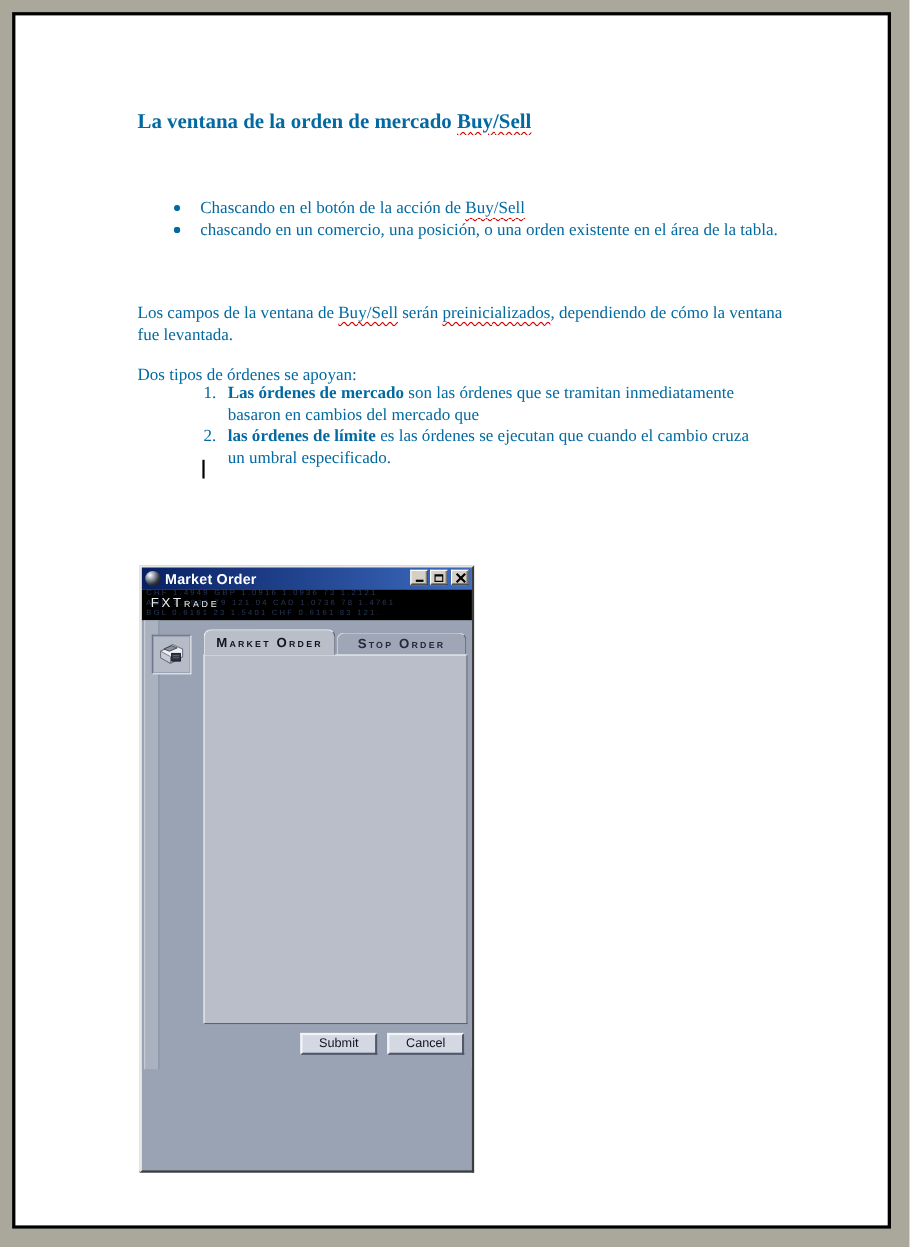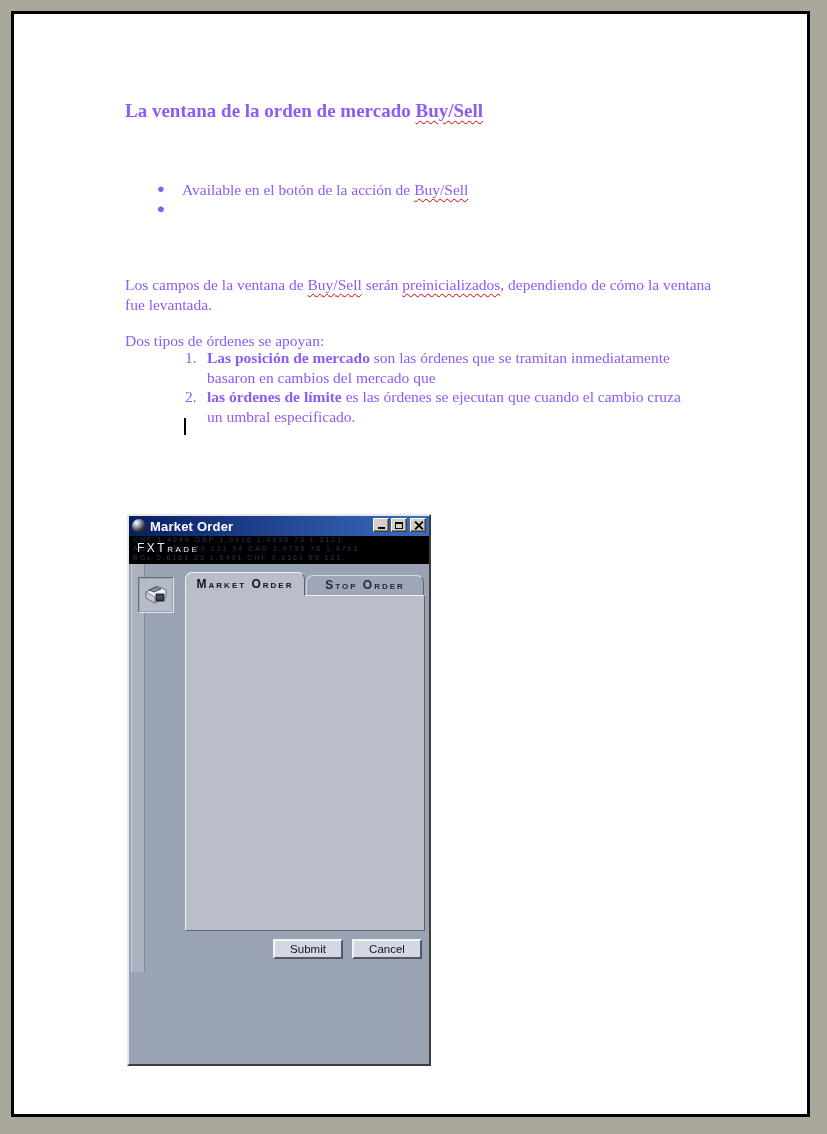--- a/index.html
+++ b/index.html
@@ -1,20 +1,20 @@
 <!DOCTYPE html>
 <html><head>
 <meta charset="utf-8">
 <style>
   html,body{margin:0;padding:0;}
   body{font-family:"Liberation Serif","DejaVu Serif",serif;}
   .frame{position:relative;width:827px;height:1134px;background:#a9a89b;overflow:hidden;}
   .page{position:absolute;left:11px;top:11px;width:799px;height:1106px;background:#ffffff;border:3px solid #000;box-sizing:border-box;}
   
-  .doc-block{position:absolute;color:#8b5cf6;font-size:15.5px;line-height:19.5px;}
+  .doc-block{position:absolute;color:#0369a1;font-size:15.5px;line-height:19.5px;}
   h1.doc-block{font-size:19px;line-height:22px;font-weight:bold;margin:0;}
   .sq-red{text-decoration:underline;text-decoration-style:wavy;text-decoration-color:#d40000;text-decoration-thickness:1px;text-underline-offset:3px;}
   .sq-green{text-decoration:underline;text-decoration-style:wavy;text-decoration-color:#008000;text-decoration-thickness:1px;text-underline-offset:3px;}
   ul.doc-block{margin:0;padding:0;list-style:none;}
   ul.doc-block li{position:relative;padding-left:25px;}
   ul.doc-block li .bullet{position:absolute;left:0;top:-1px;font-size:13px;}
   .ol-item{position:relative;padding-left:22px;}
   .ol-item .num{position:absolute;left:0;top:0;}
   .caret{position:absolute;width:2px;height:17px;background:#000;}
   
@@ -59,31 +59,31 @@
 </head>
 <body>
 
 <div class="frame">
  <div class="page">
 
   <h1 class="doc-block" style="left:111px;top:86px;"><span>La ventana de la orden de mercado </span><span class="sq-red">Buy/Sell</span></h1>
 
 
   <ul class="doc-block" style="left:143px;top:166px;width:556px;">
-    <li><span class="bullet">●</span><span>Available en el botón de la acción de </span><span class="sq-red">Buy/Sell</span></li>
+    <li><span class="bullet">●</span><span>Chascando en el botón de la acción de </span><span class="sq-red">Buy/Sell</span></li>
     <li><span class="bullet">●</span></li>
-    <li><span class="bullet">●</span></li>
+    <li><span class="bullet">●</span><span> chascando en un comercio, una posición, o una orden existente en el área de la tabla.</span></li>
   </ul>
 
   <p class="doc-block" style="left:111px;top:261px;width:588px;margin:0;"><span> Los campos de la ventana de </span><span class="sq-red">Buy/Sell</span><span> serán </span><span class="sq-red">preinicializados</span><span>, dependiendo de cómo la ventana fue levantada.</span></p>
 
   <p class="doc-block" style="left:111px;top:317px;margin:0;">Dos tipos de órdenes se apoyan:</p>
 
   <div class="doc-block" style="left:171px;top:334px;width:508px;">
-    <div class="ol-item"><span class="num">1.</span><b>Las posición de mercado</b><span> son las órdenes que se tramitan inmediatamente basaron en cambios del mercado que</span></div>
+    <div class="ol-item"><span class="num">1.</span><b>Las órdenes de mercado</b><span> son las órdenes que se tramitan inmediatamente basaron en cambios del mercado que</span></div>
     <div class="ol-item"><span class="num">2.</span><b>las órdenes de límite</b><span> es las órdenes se ejecutan que cuando el cambio cruza un umbral especificado.</span></div>
   </div>
 
   <div class="caret" style="left:170px;top:404px;"></div>
 
 
   <div class="applet">
    <div class="win">
 
     <div class="titlebar">

